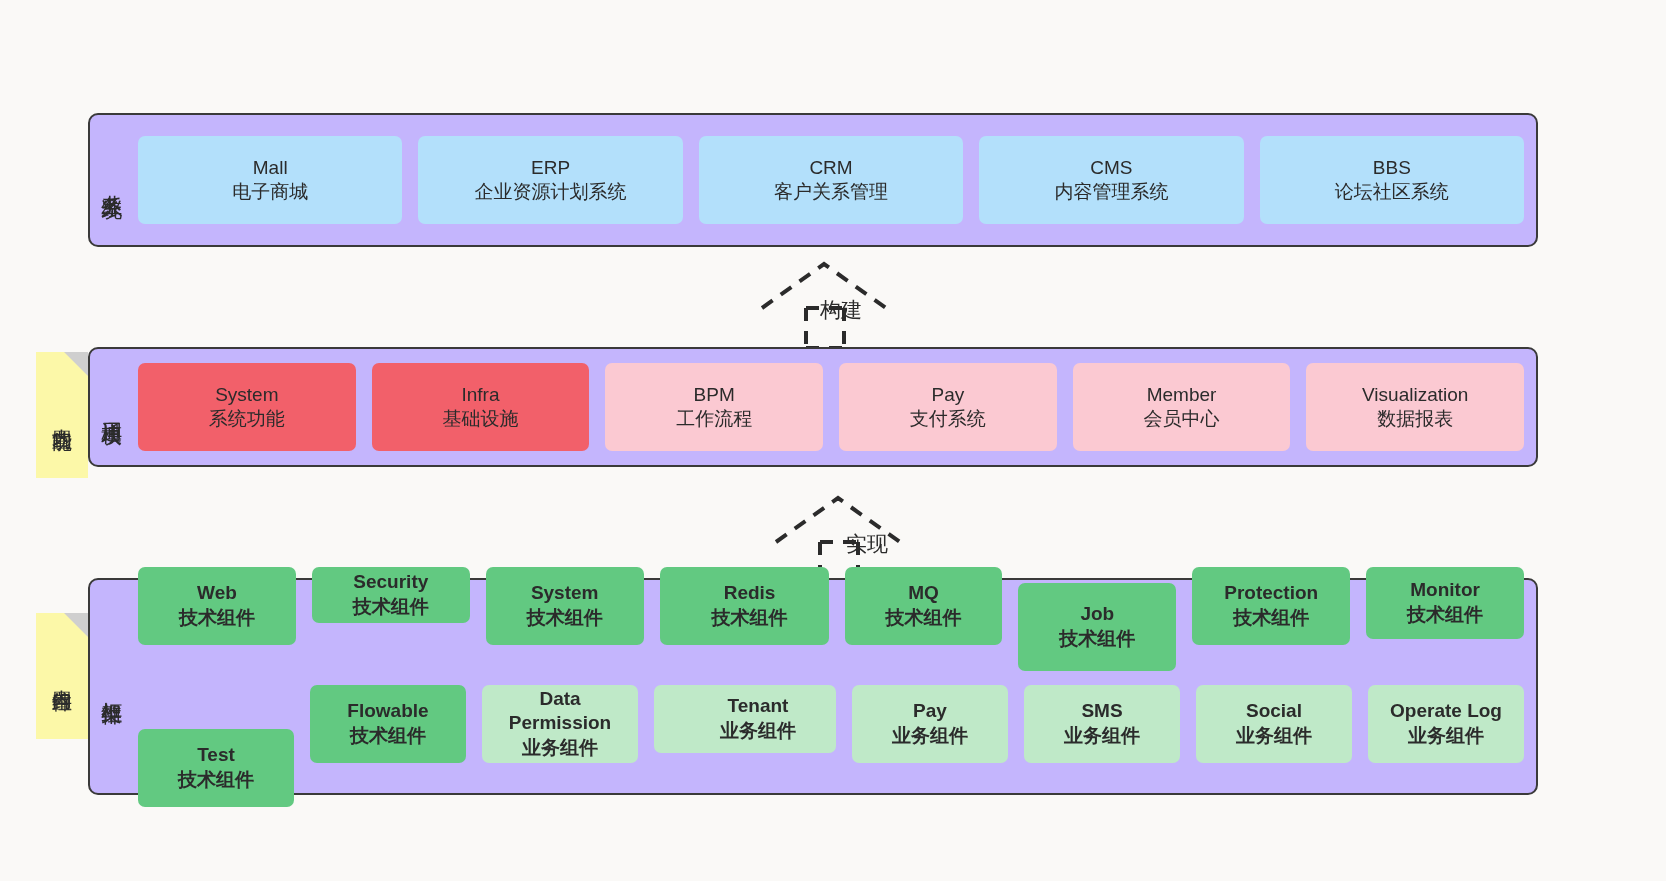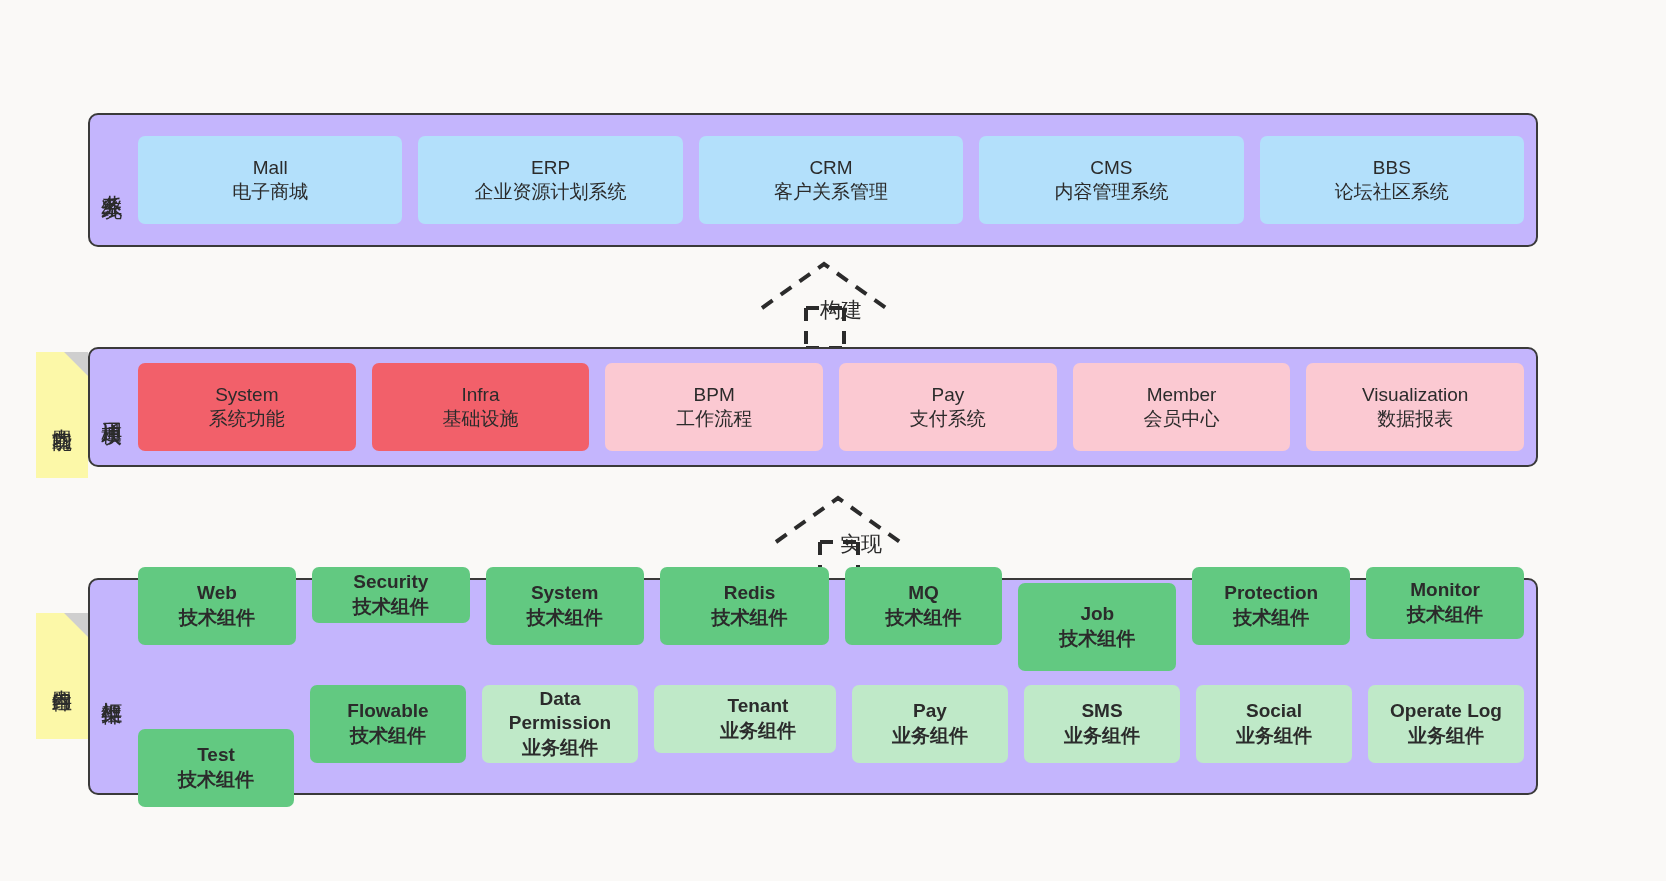--- a/index.html
+++ b/index.html
@@ -214,21 +214,21 @@
   </div>
 
   <div class="connector" style="left:772px; top:492px; width:150px; height:92px;">
     <svg width="150" height="92" viewBox="0 0 150 92">
       <path d="M 4 50 L 66 6 L 128 50" fill="none" stroke="#2b2b2b" stroke-width="4" stroke-dasharray="13 10" stroke-linecap="butt"></path>
       <path d="M 48 50 L 86 50" fill="none" stroke="#2b2b2b" stroke-width="4" stroke-dasharray="13 10"></path>
       <path d="M 48 50 L 48 90" fill="none" stroke="#2b2b2b" stroke-width="4" stroke-dasharray="13 10"></path>
       <path d="M 86 50 L 86 90" fill="none" stroke="#2b2b2b" stroke-width="4" stroke-dasharray="13 10"></path>
       <path d="M 48 90 L 86 90" fill="none" stroke="#2b2b2b" stroke-width="4" stroke-dasharray="13 10"></path>
     </svg>
-    <span class="conn-label" style="left:68px; top:38px;">实现</span>
+    <span class="conn-label" style="left:74px; top:38px;">实现</span>
   </div>
 
   <div class="sticky" style="left:36px; top:613px; width:52px; height:126px;">
     <span class="fold"></span>
     <span>内置组件</span>
   </div>
 
   <div class="layer" id="layer-framework" style="left:88px; top:578px; width:1450px; height:217px;">
     <div class="layer-label">框架组件</div>
     <div class="layer-body two-rows">

